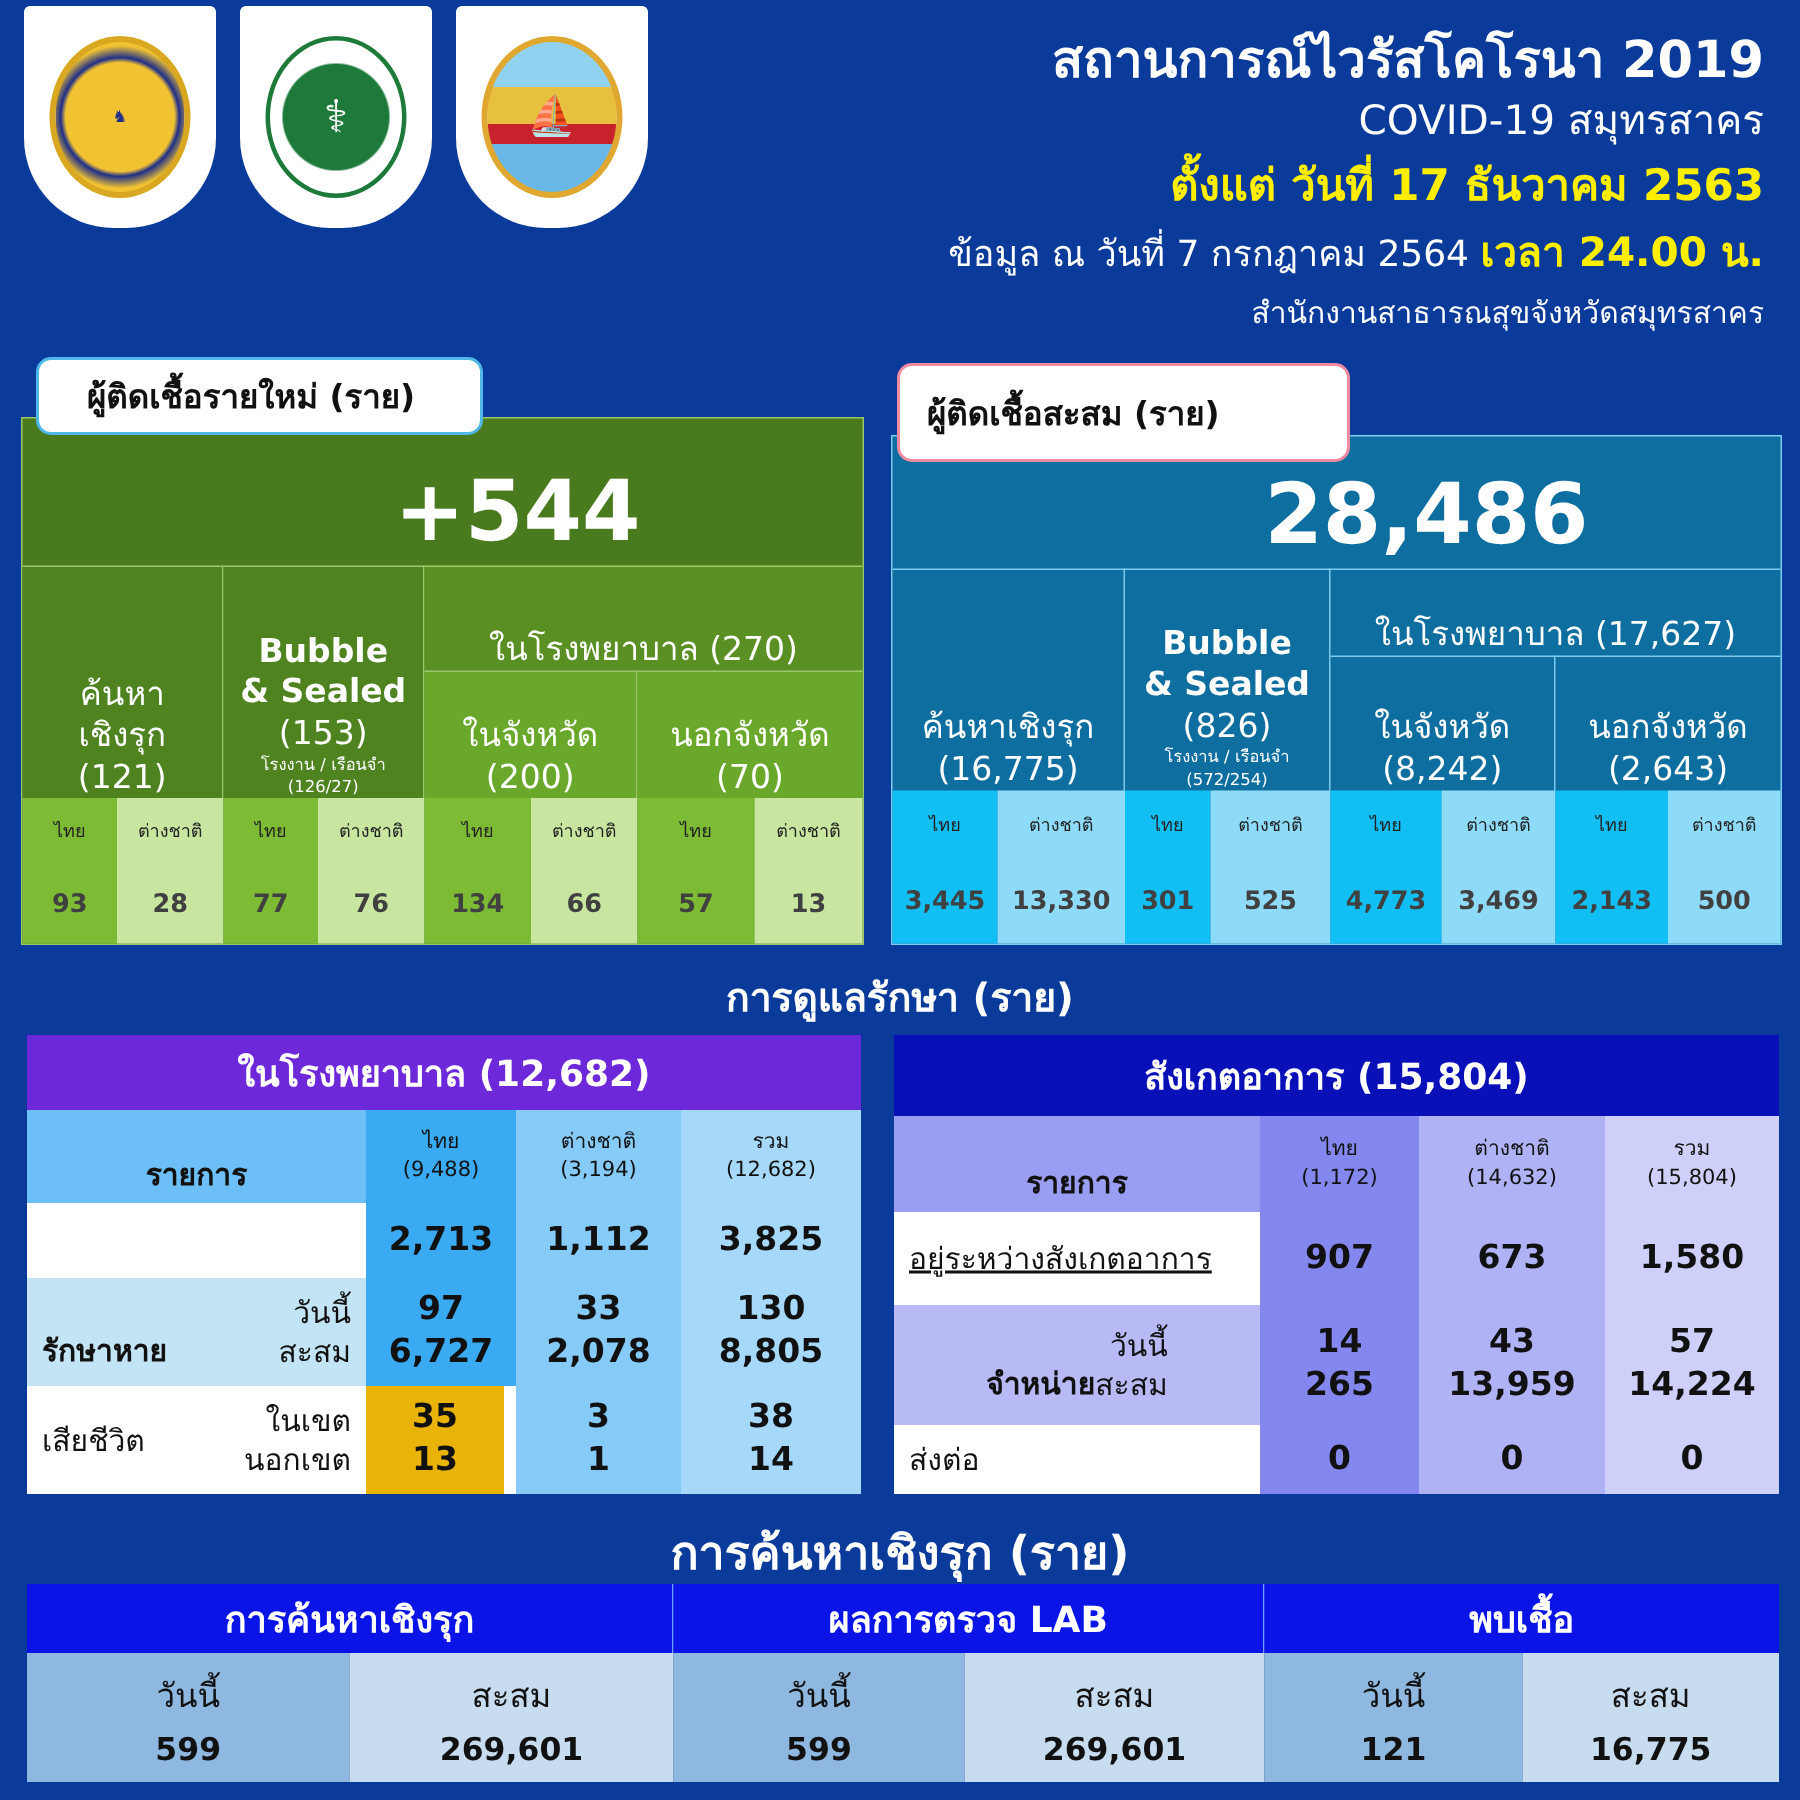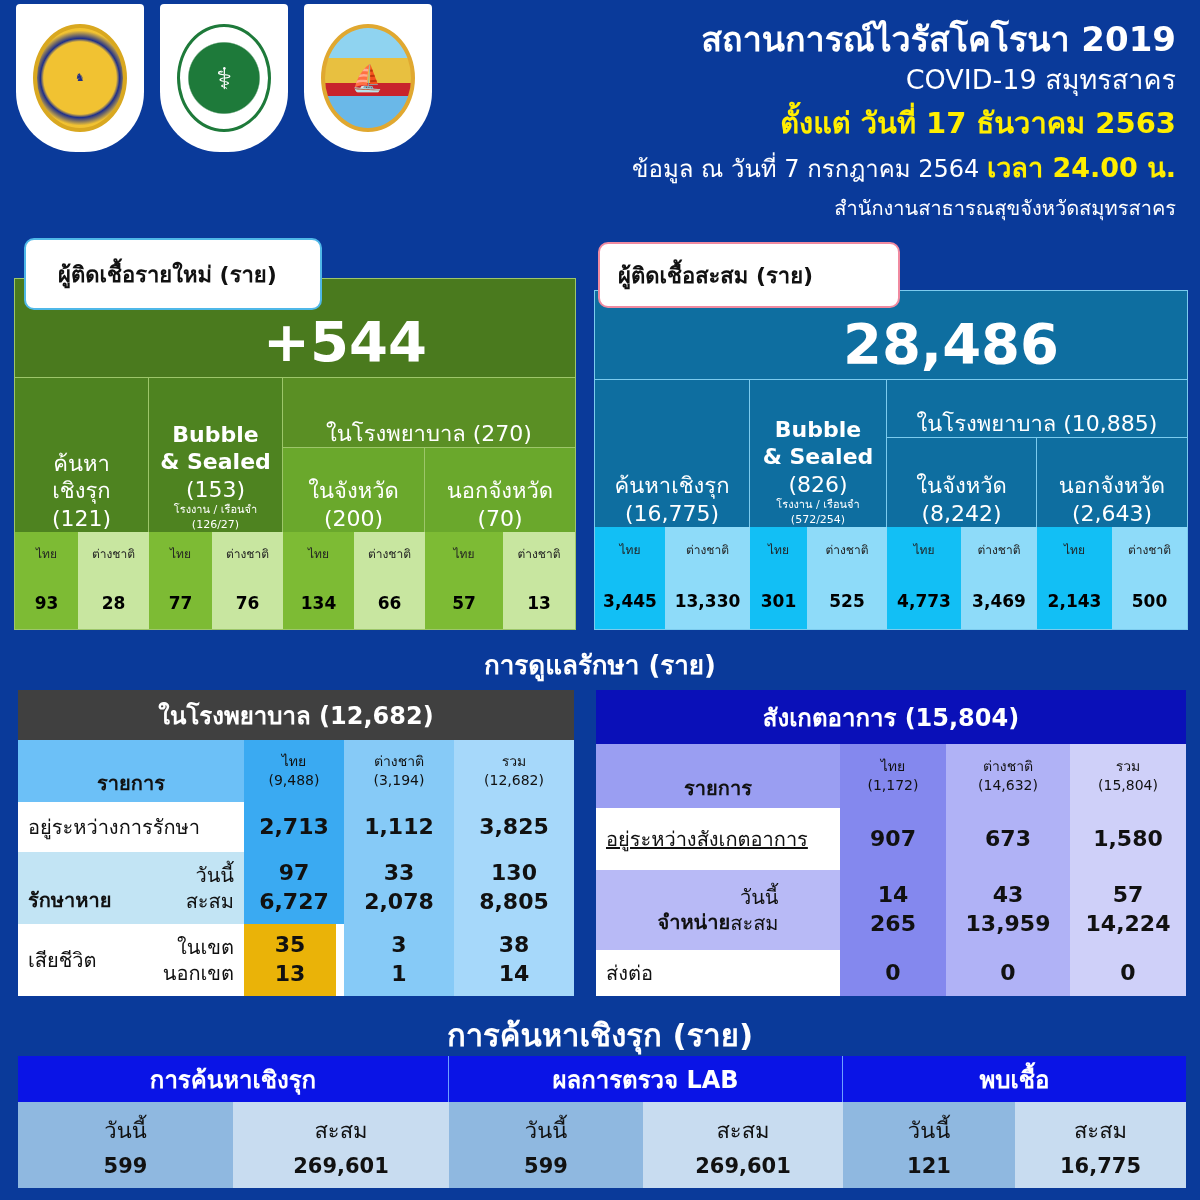--- a/index.html
+++ b/index.html
@@ -42,21 +42,21 @@
   }
   .cell {
     position: absolute; display: flex; flex-direction: column;
     align-items: center; justify-content: flex-end; text-align: center;
     line-height: 1.25;
   }
   .big { font-size: 56px; font-weight: bold; }
   .h22 { font-size: 22px; }
   .sub { font-size: 11px; line-height: 1.3; }
   .mini-lbl { font-size: 12px; color: #222; }
-  .mini-val { font-size: 17px; font-weight: bold; color: #000000; }
+  .mini-val { font-size: 17px; font-weight: bold; color: #404040; }
 
   
   .care-title { position: absolute; font-size: 24px; font-weight: bold; display:flex; align-items:center; justify-content:center; }
   .t-cell { position: absolute; display: flex; flex-direction: column; justify-content: center; align-items: center; color: #111; text-align: center; }
   .t-num { font-size: 22px; font-weight: bold; line-height: 1.3; }
   .t-hdr { font-size: 14px; line-height: 1.35; }
   .t-lbl { font-size: 20px; }
   .t-lbl-b { font-size: 20px; font-weight: bold; margin-top: 24px; }
   .t-sub { font-size: 20px; line-height: 1.3; text-align: right; }
 
@@ -143,41 +143,41 @@
   </div>
   <div class="cell" style="left:410px;top:253px;width:78px;height:97px;background:#7dbb34;justify-content:space-around;">
     <span class="mini-lbl">ไทย</span>
     <span class="mini-val">57</span>
   </div>
   <div class="cell" style="left:488px;top:253px;width:72px;height:97px;background:#c8e6a0;justify-content:space-around;">
     <span class="mini-lbl">ต่างชาติ</span>
     <span class="mini-val">13</span>
   </div>
 </div>
-<div class="tag" style="left:24px;top:238px;width:298px;height:72px;border:2px solid #4fb8e8;padding-left:32px;">
+<div class="tag" style="left:24px;top:238px;width:298px;height:52px;border:2px solid #4fb8e8;padding-left:32px;">
   <span>ผู้ติดเชื้อรายใหม่ (ราย)</span>
 </div>
 
 <div class="panel" style="left:594px;top:290px;width:594px;height:340px;background:#0e6ea0;border:1px solid #7ccbee;">
   <div class="cell" style="left:0;top:0;width:592px;height:88px;">
     <span class="big" style="margin-left:120px;">28,486</span>
   </div>
   <div class="cell" style="left:0;top:88px;width:155px;height:148px;border-top:1px solid #7ccbee;border-right:1px solid #7ccbee;">
     <span class="h22">ค้นหาเชิงรุก</span>
     <span class="h22">(16,775)</span>
   </div>
   <div class="cell" style="left:155px;top:88px;width:137px;height:148px;border-top:1px solid #7ccbee;border-right:1px solid #7ccbee;">
     <span class="h22" style="font-weight:bold;">Bubble</span>
     <span class="h22" style="font-weight:bold;">&amp; Sealed</span>
     <span class="h22">(826)</span>
     <span class="sub">โรงงาน / เรือนจำ</span>
     <span class="sub">(572/254)</span>
   </div>
   <div class="cell" style="left:292px;top:88px;width:300px;height:58px;border-top:1px solid #7ccbee;">
-    <span class="h22">ในโรงพยาบาล (10,885)</span>
+    <span class="h22">ในโรงพยาบาล (17,627)</span>
   </div>
   <div class="cell" style="left:292px;top:146px;width:150px;height:90px;border-top:1px solid #7ccbee;border-right:1px solid #7ccbee;">
     <span class="h22">ในจังหวัด</span>
     <span class="h22">(8,242)</span>
   </div>
   <div class="cell" style="left:442px;top:146px;width:150px;height:90px;border-top:1px solid #7ccbee;">
     <span class="h22">นอกจังหวัด</span>
     <span class="h22">(2,643)</span>
   </div>
   <div class="cell" style="left:0;top:236px;width:70px;height:102px;background:#12bff5;justify-content:space-around;">
@@ -213,41 +213,38 @@
     <span class="mini-val">500</span>
   </div>
 </div>
 <div class="tag" style="left:598px;top:242px;width:302px;height:66px;border:2px solid #f08aa0;">
   <span>ผู้ติดเชื้อสะสม (ราย)</span>
 </div>
 
 <div class="abs" style="left:0;top:644px;width:1200px;text-align:center;font-size:26px;font-weight:bold;">การดูแลรักษา (ราย)</div>
 
 <div class="panel" style="left:18px;top:690px;width:556px;height:306px;background:#fff;">
-  <div class="care-title" style="left:0;top:0;width:556px;height:50px;background:#404040;color:#fff;">ในโรงพยาบาล (12,682)</div>
+  <div class="care-title" style="left:0;top:0;width:556px;height:50px;background:#6d28d9;color:#fff;">ในโรงพยาบาล (12,682)</div>
 
   <div class="t-cell" style="left:0;top:50px;width:226px;height:62px;background:#6cc0f7;">
     <span class="t-lbl-b">รายการ</span>
   </div>
   <div class="t-cell" style="left:226px;top:50px;width:100px;height:62px;background:#3aaaf2;">
     <span class="t-hdr">ไทย</span>
     <span class="t-hdr">(9,488)</span>
   </div>
   <div class="t-cell" style="left:326px;top:50px;width:110px;height:62px;background:#86caf7;">
     <span class="t-hdr">ต่างชาติ</span>
     <span class="t-hdr">(3,194)</span>
   </div>
   <div class="t-cell" style="left:436px;top:50px;width:120px;height:62px;background:#a6d8fa;">
     <span class="t-hdr">รวม</span>
     <span class="t-hdr">(12,682)</span>
   </div>
 
-  <div class="t-cell" style="left:0;top:112px;width:226px;height:50px;background:#fff;align-items:flex-start;padding-left:10px;">
-    <span class="t-lbl">อยู่ระหว่างการรักษา</span>
-  </div>
   <div class="t-cell" style="left:226px;top:112px;width:100px;height:50px;background:#3aaaf2;">
       <span class="t-num">2,713</span>
     </div>
   <div class="t-cell" style="left:326px;top:112px;width:110px;height:50px;background:#86caf7;">
       <span class="t-num">1,112</span>
     </div>
   <div class="t-cell" style="left:436px;top:112px;width:120px;height:50px;background:#a6d8fa;">
       <span class="t-num">3,825</span>
     </div>
 

